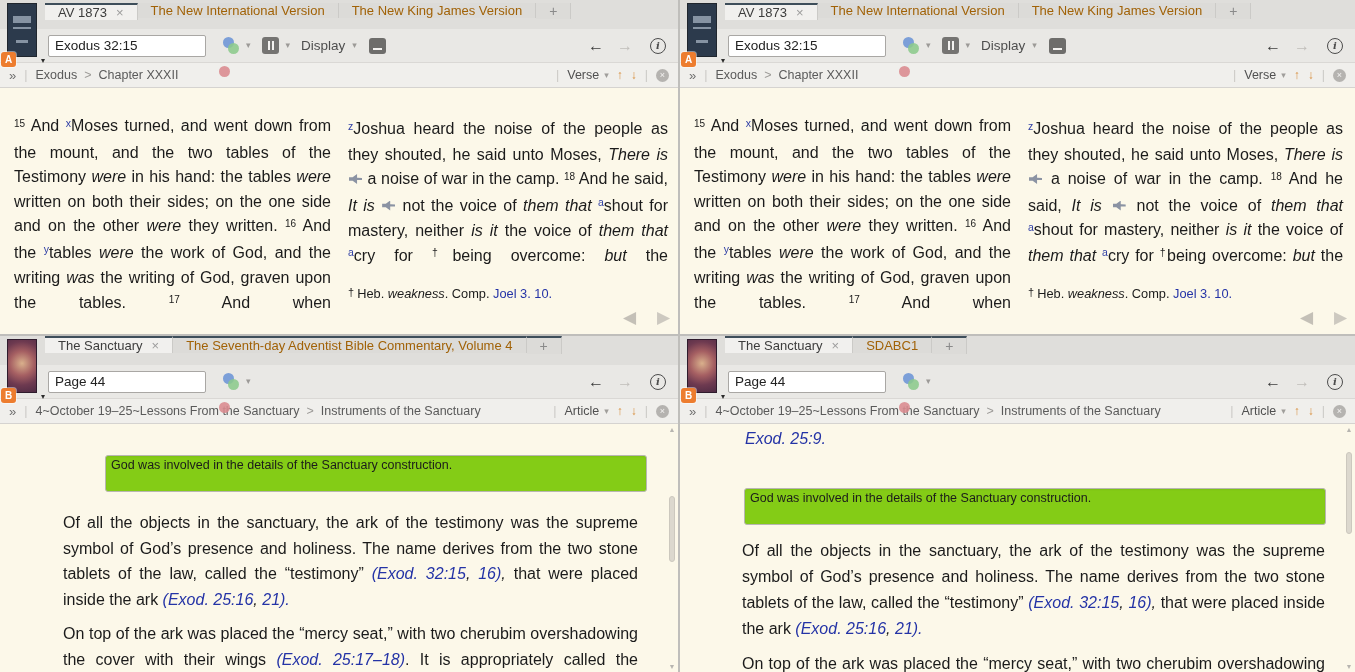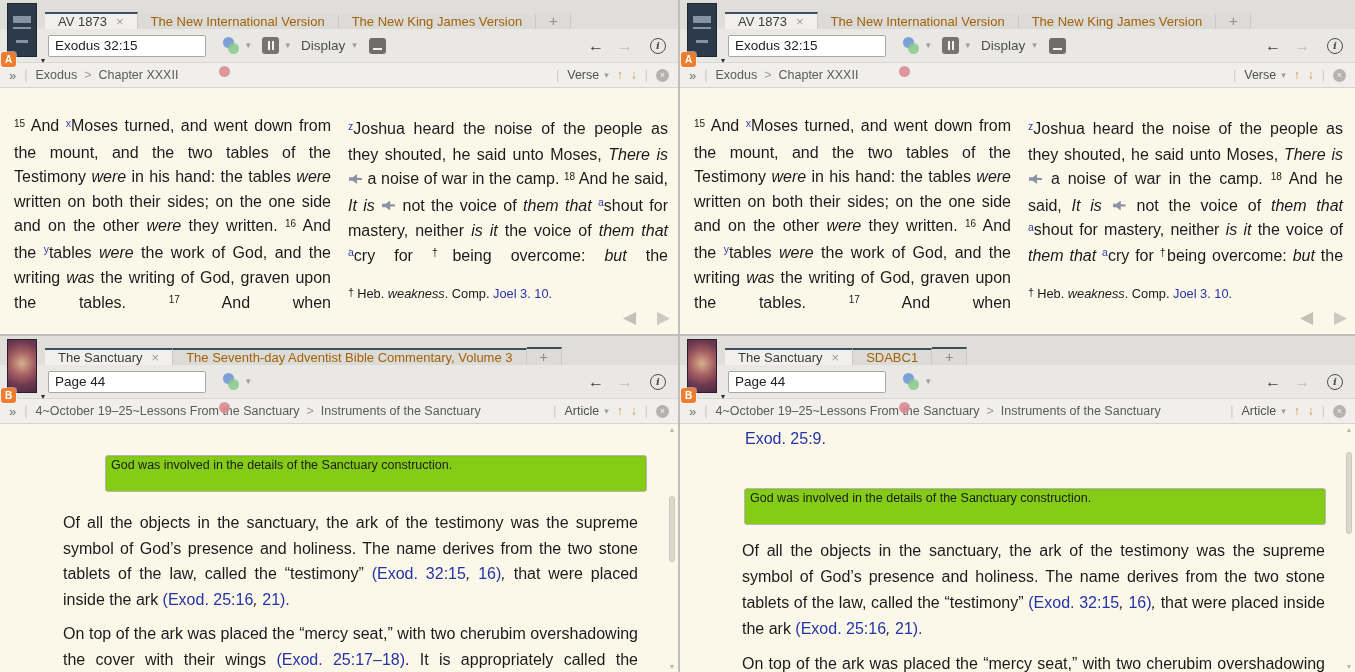--- a/index.html
+++ b/index.html
@@ -7,21 +7,21 @@
     font-family:"Liberation Sans","DejaVu Sans",sans-serif; background:#BFBEBB; }
 
   .pane { position:absolute; background:#E9E8E5; overflow:hidden; }
   .pane.tl { left:0;   top:0;   width:678px; height:334px; }
   .pane.tr { left:680px;top:0;  width:675px; height:334px; }
   .pane.bl { left:0;   top:336px;width:678px; height:336px; }
   .pane.br { left:680px;top:336px;width:675px; height:336px; }
 
   
   .tabsrow { position:relative; height:29px; background:#DFDEDB; display:flex;
-             padding-left:45px; align-items:flex-end; }
+             padding-left:45px; align-items:flex-start; }
   .pane.top .tabsrow { padding-top:3px; }
   .tab { display:flex; align-items:center; padding:0 13px; font-size:13px; color:#a16207;
          background:#DCDBD8; border-right:1px solid #CBCAC7; white-space:nowrap; cursor:default; }
   .pane.bottom .tab { border-top:2px solid #3E4E5A; }
   .tab.active { background:#F1F0EE; border-top:2px solid #3E4E5A; color:#3C3C3C; }
   .tab .x { margin-left:9px; color:#9C9C9C; font-size:13px; line-height:1; }
   .tab.plus { min-width:30px; justify-content:center; color:#8A8A8A; font-size:14px; }
 
   .toolbar { height:33px; display:flex; align-items:center; padding:0 12px 0 48px; gap:7px; }
   .ref-input { width:158px; height:22px; border:1px solid #A9A7A4; border-radius:2px;
@@ -88,21 +88,21 @@
   .c2 { left:348px; top:29px; width:320px; }
   .fnote { position:absolute; left:348px; top:198px; width:320px; font-size:12.8px;
            color:#1B1B1B; text-align:left; }
   .pager { position:absolute; right:8px; bottom:6px; font-size:17px; letter-spacing:0; }
   .pager span { margin-left:16px; }
   .pg-prev { color:#C4C0B7; } .pg-next { color:#CDC9C0; }
 
   
   .i   { font-style:italic; }
   .lk  { color:#2433A6; }
-  .ilk { color:#2433A6; }
+  .ilk { color:#2433A6; font-style:italic; }
   .sup { font-size:10px; position:relative; top:-4.5px; }
   .xr  { font-size:10.5px; position:relative; top:-4.5px; color:#2F3FA5; }
   .fm  { font-size:10.5px; position:relative; top:-4.5px; }
   .fm2 { position:relative; top:-2px; font-size:11px; }
   .spk { display:inline-block; width:13px; height:10px; background:#8B93A3; margin:0 1px;
          clip-path:polygon(0 32%,28% 32%,62% 0,62% 100%,28% 68%,0 68%, 0 32%,100% 40%,100% 60%,0 60%); }
 
   
   .leadref { position:absolute; left:65px; top:6px; font-size:16px; }
   .ann-box { position:absolute; background:#84cc16; border:1px solid #B8B6B2; border-radius:3px;
@@ -277,21 +277,21 @@
   </div>
 </section>
 
 <section class="pane bottom bl">
   <div class="tabsrow">
     <div class="tab active">
       <span>The Sanctuary</span>
       <span class="x">×</span>
     </div>
     <div class="tab">
-        <span>The Seventh-day Adventist Bible Commentary, Volume 3</span>
+        <span>The Seventh-day Adventist Bible Commentary, Volume 4</span>
       </div>
     <div class="tab plus">+</div>
   </div>
   <div class="toolbar">
     <input class="ref-input" value="Page 44" style="">
     <span class="ic-res">
         <i class="c1"></i>
         <i class="c2"></i>
         <i class="c3"></i>
       </span>

